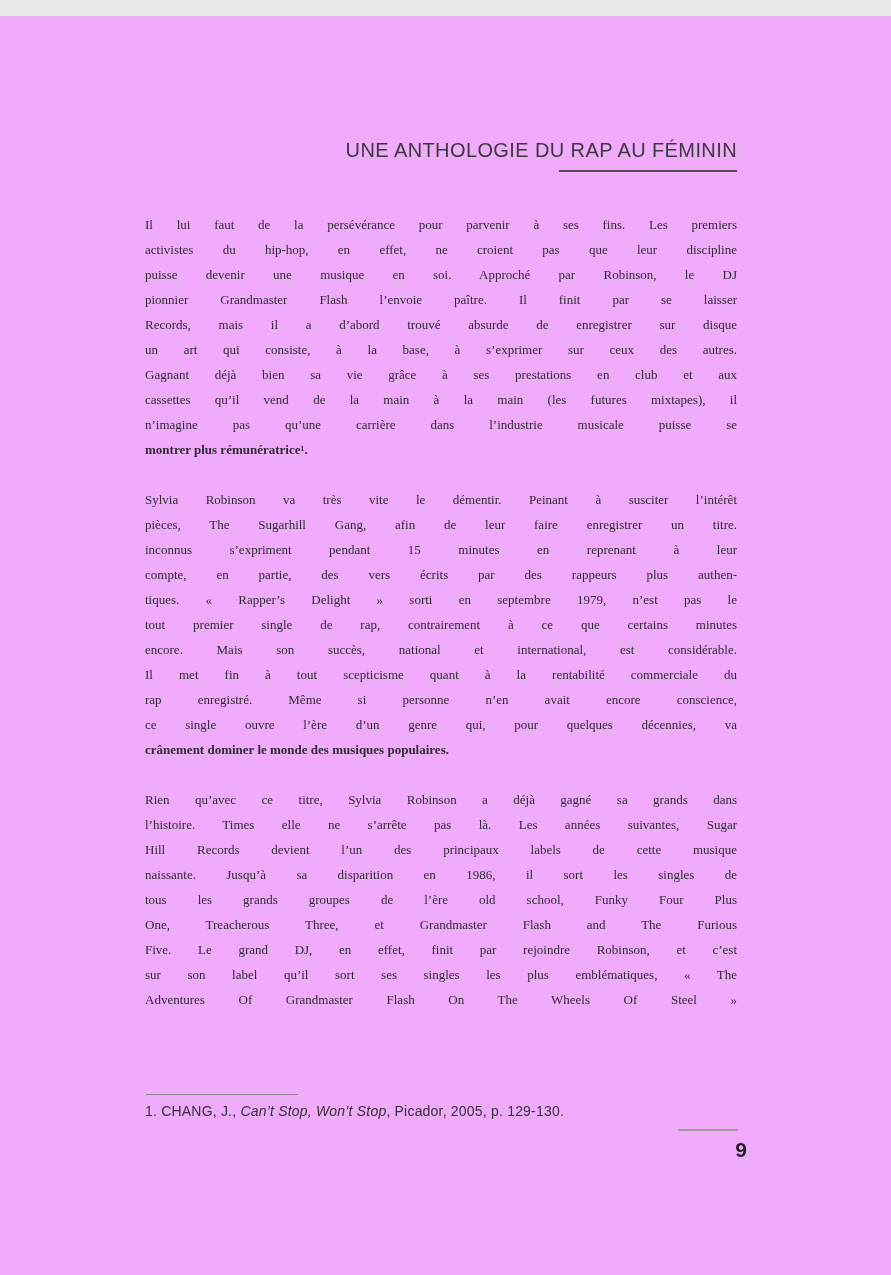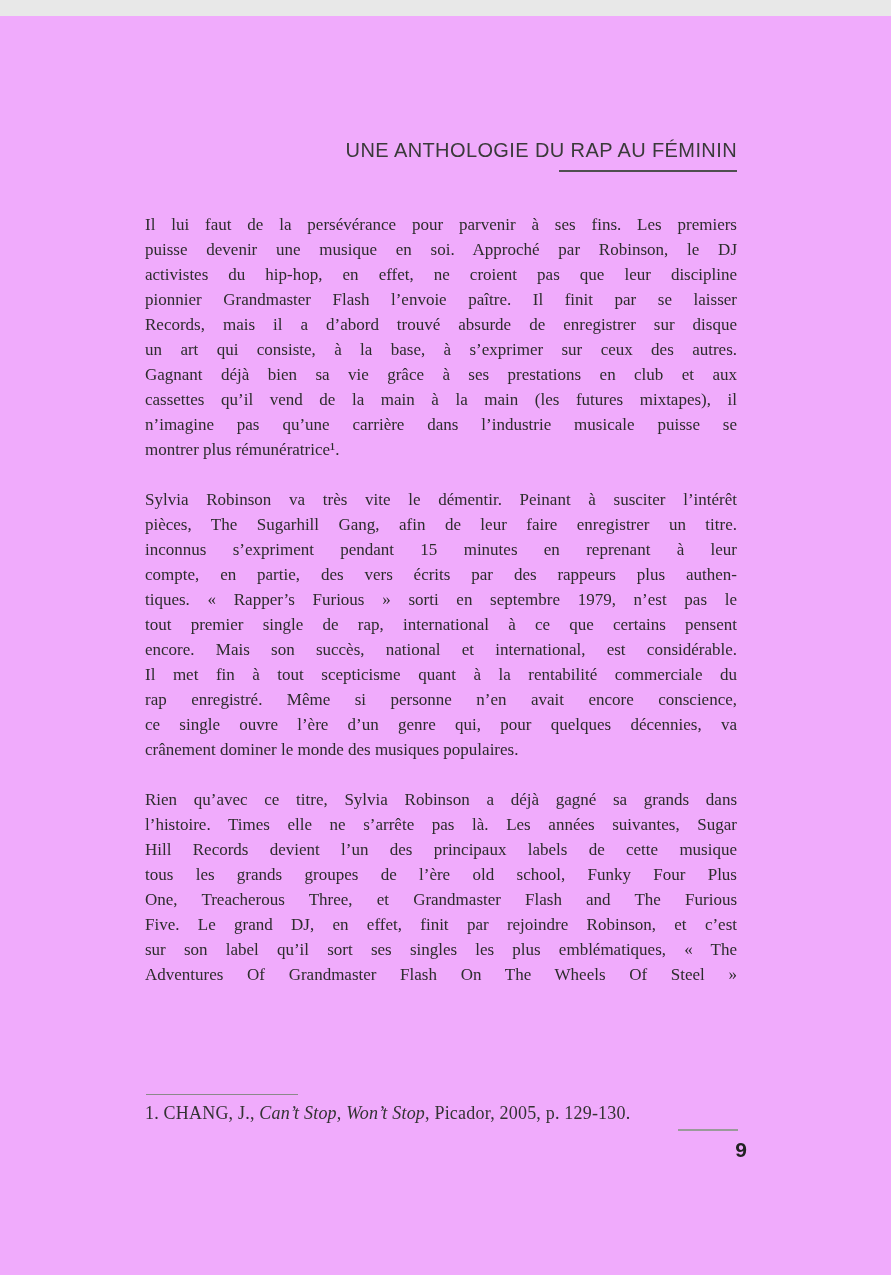--- a/index.html
+++ b/index.html
@@ -37,53 +37,54 @@
     height: 2px;
     background: #4f4f4f;
   }
   
   .text-block {
     position: absolute;
     left: 145px;
     top: 196px;
     width: 592px;
     font-family: "Liberation Serif", serif;
-    font-size: 17px;
+    font-size: 13px;
     color: #2d2d2d;
   }
   .paragraph { margin: 0 0 25px 0; }
   .paragraph:last-child { margin-bottom: 0; }
   .line {
     line-height: 25px;
     height: 25px;
     text-align: justify;
     text-align-last: justify;
     white-space: normal;
     overflow: hidden;
   }
   .line-last {
     text-align: center;
     text-align-last: left;
+    font-weight: bold;
   }
   
   .footnote-rule {
     position: absolute;
     left: 146px;
     top: 1078px;
     width: 152px;
     height: 1px;
     background: #8a8a8a;
   }
   .footnote {
     position: absolute;
     left: 145px;
     top: 1087px;
     width: 600px;
-    font-family: Liberation Serif, serif;
-    font-size: 18px;
+    font-family: Liberation Sans, sans-serif;
+    font-size: 14px;
     letter-spacing: 0.2px;
     color: #333333;
   }
   
   .pagenum-rule {
     position: absolute;
     left: 678px;
     top: 1113px;
     width: 60px;
     height: 2px;
@@ -110,47 +111,48 @@
 <div class="page">
 
   <div class="running-header">
     <div class="header-title">UNE ANTHOLOGIE DU RAP AU FÉMININ</div>
     <div class="header-rule"></div>
   </div>
 
   <div class="text-block">
       <div class="paragraph">
         <div class="line">Il lui faut de la persévérance pour parvenir à ses fins. Les premiers</div>
+        <div class="line">activistes du hip-hop, en effet, ne croient pas que leur discipline</div>
         <div class="line">puisse devenir une musique en soi. Approché par Robinson, le DJ</div>
-        <div class="line">activistes du hip-hop, en effet, ne croient pas que leur discipline</div>
         <div class="line">pionnier Grandmaster Flash l’envoie paître. Il finit par se laisser</div>
         <div class="line">Records, mais il a d’abord trouvé absurde de enregistrer sur disque</div>
         <div class="line">un art qui consiste, à la base, à s’exprimer sur ceux des autres.</div>
         <div class="line">Gagnant déjà bien sa vie grâce à ses prestations en club et aux</div>
         <div class="line">cassettes qu’il vend de la main à la main (les futures mixtapes), il</div>
         <div class="line">n’imagine pas qu’une carrière dans l’industrie musicale puisse se</div>
         <div class="line line-last">montrer plus rémunératrice¹.</div>
       </div>
       <div class="paragraph">
         <div class="line">Sylvia Robinson va très vite le démentir. Peinant à susciter l’intérêt</div>
         <div class="line">pièces, The Sugarhill Gang, afin de leur faire enregistrer un titre.</div>
         <div class="line">inconnus s’expriment pendant 15 minutes en reprenant à leur</div>
         <div class="line">compte, en partie, des vers écrits par des rappeurs plus authen-</div>
-        <div class="line">tiques. « Rapper’s Furious » sorti en septembre 1979, n’est pas le</div>
-        <div class="line">tout premier single de rap, international à ce que certains pensent</div>
+        <div class="line">tiques. « Rapper’s Delight » sorti en septembre 1979, n’est pas le</div>
+        <div class="line">tout premier single de rap, contrairement à ce que certains minutes</div>
         <div class="line">encore. Mais son succès, national et international, est considérable.</div>
         <div class="line">Il met fin à tout scepticisme quant à la rentabilité commerciale du</div>
         <div class="line">rap enregistré. Même si personne n’en avait encore conscience,</div>
         <div class="line">ce single ouvre l’ère d’un genre qui, pour quelques décennies, va</div>
         <div class="line line-last">crânement dominer le monde des musiques populaires.</div>
       </div>
       <div class="paragraph">
         <div class="line">Rien qu’avec ce titre, Sylvia Robinson a déjà gagné sa grands dans</div>
         <div class="line">l’histoire. Times elle ne s’arrête pas là. Les années suivantes, Sugar</div>
         <div class="line">Hill Records devient l’un des principaux labels de cette musique</div>
+        <div class="line">naissante. Jusqu’à sa disparition en 1986, il sort les singles de</div>
         <div class="line">tous les grands groupes de l’ère old school, Funky Four Plus</div>
         <div class="line">One, Treacherous Three, et Grandmaster Flash and The Furious</div>
         <div class="line">Five. Le grand DJ, en effet, finit par rejoindre Robinson, et c’est</div>
         <div class="line">sur son label qu’il sort ses singles les plus emblématiques, « The</div>
         <div class="line">Adventures Of Grandmaster Flash On The Wheels Of Steel »</div>
       </div>
     </div>
 
   <div class="footnote-rule"></div>
 

